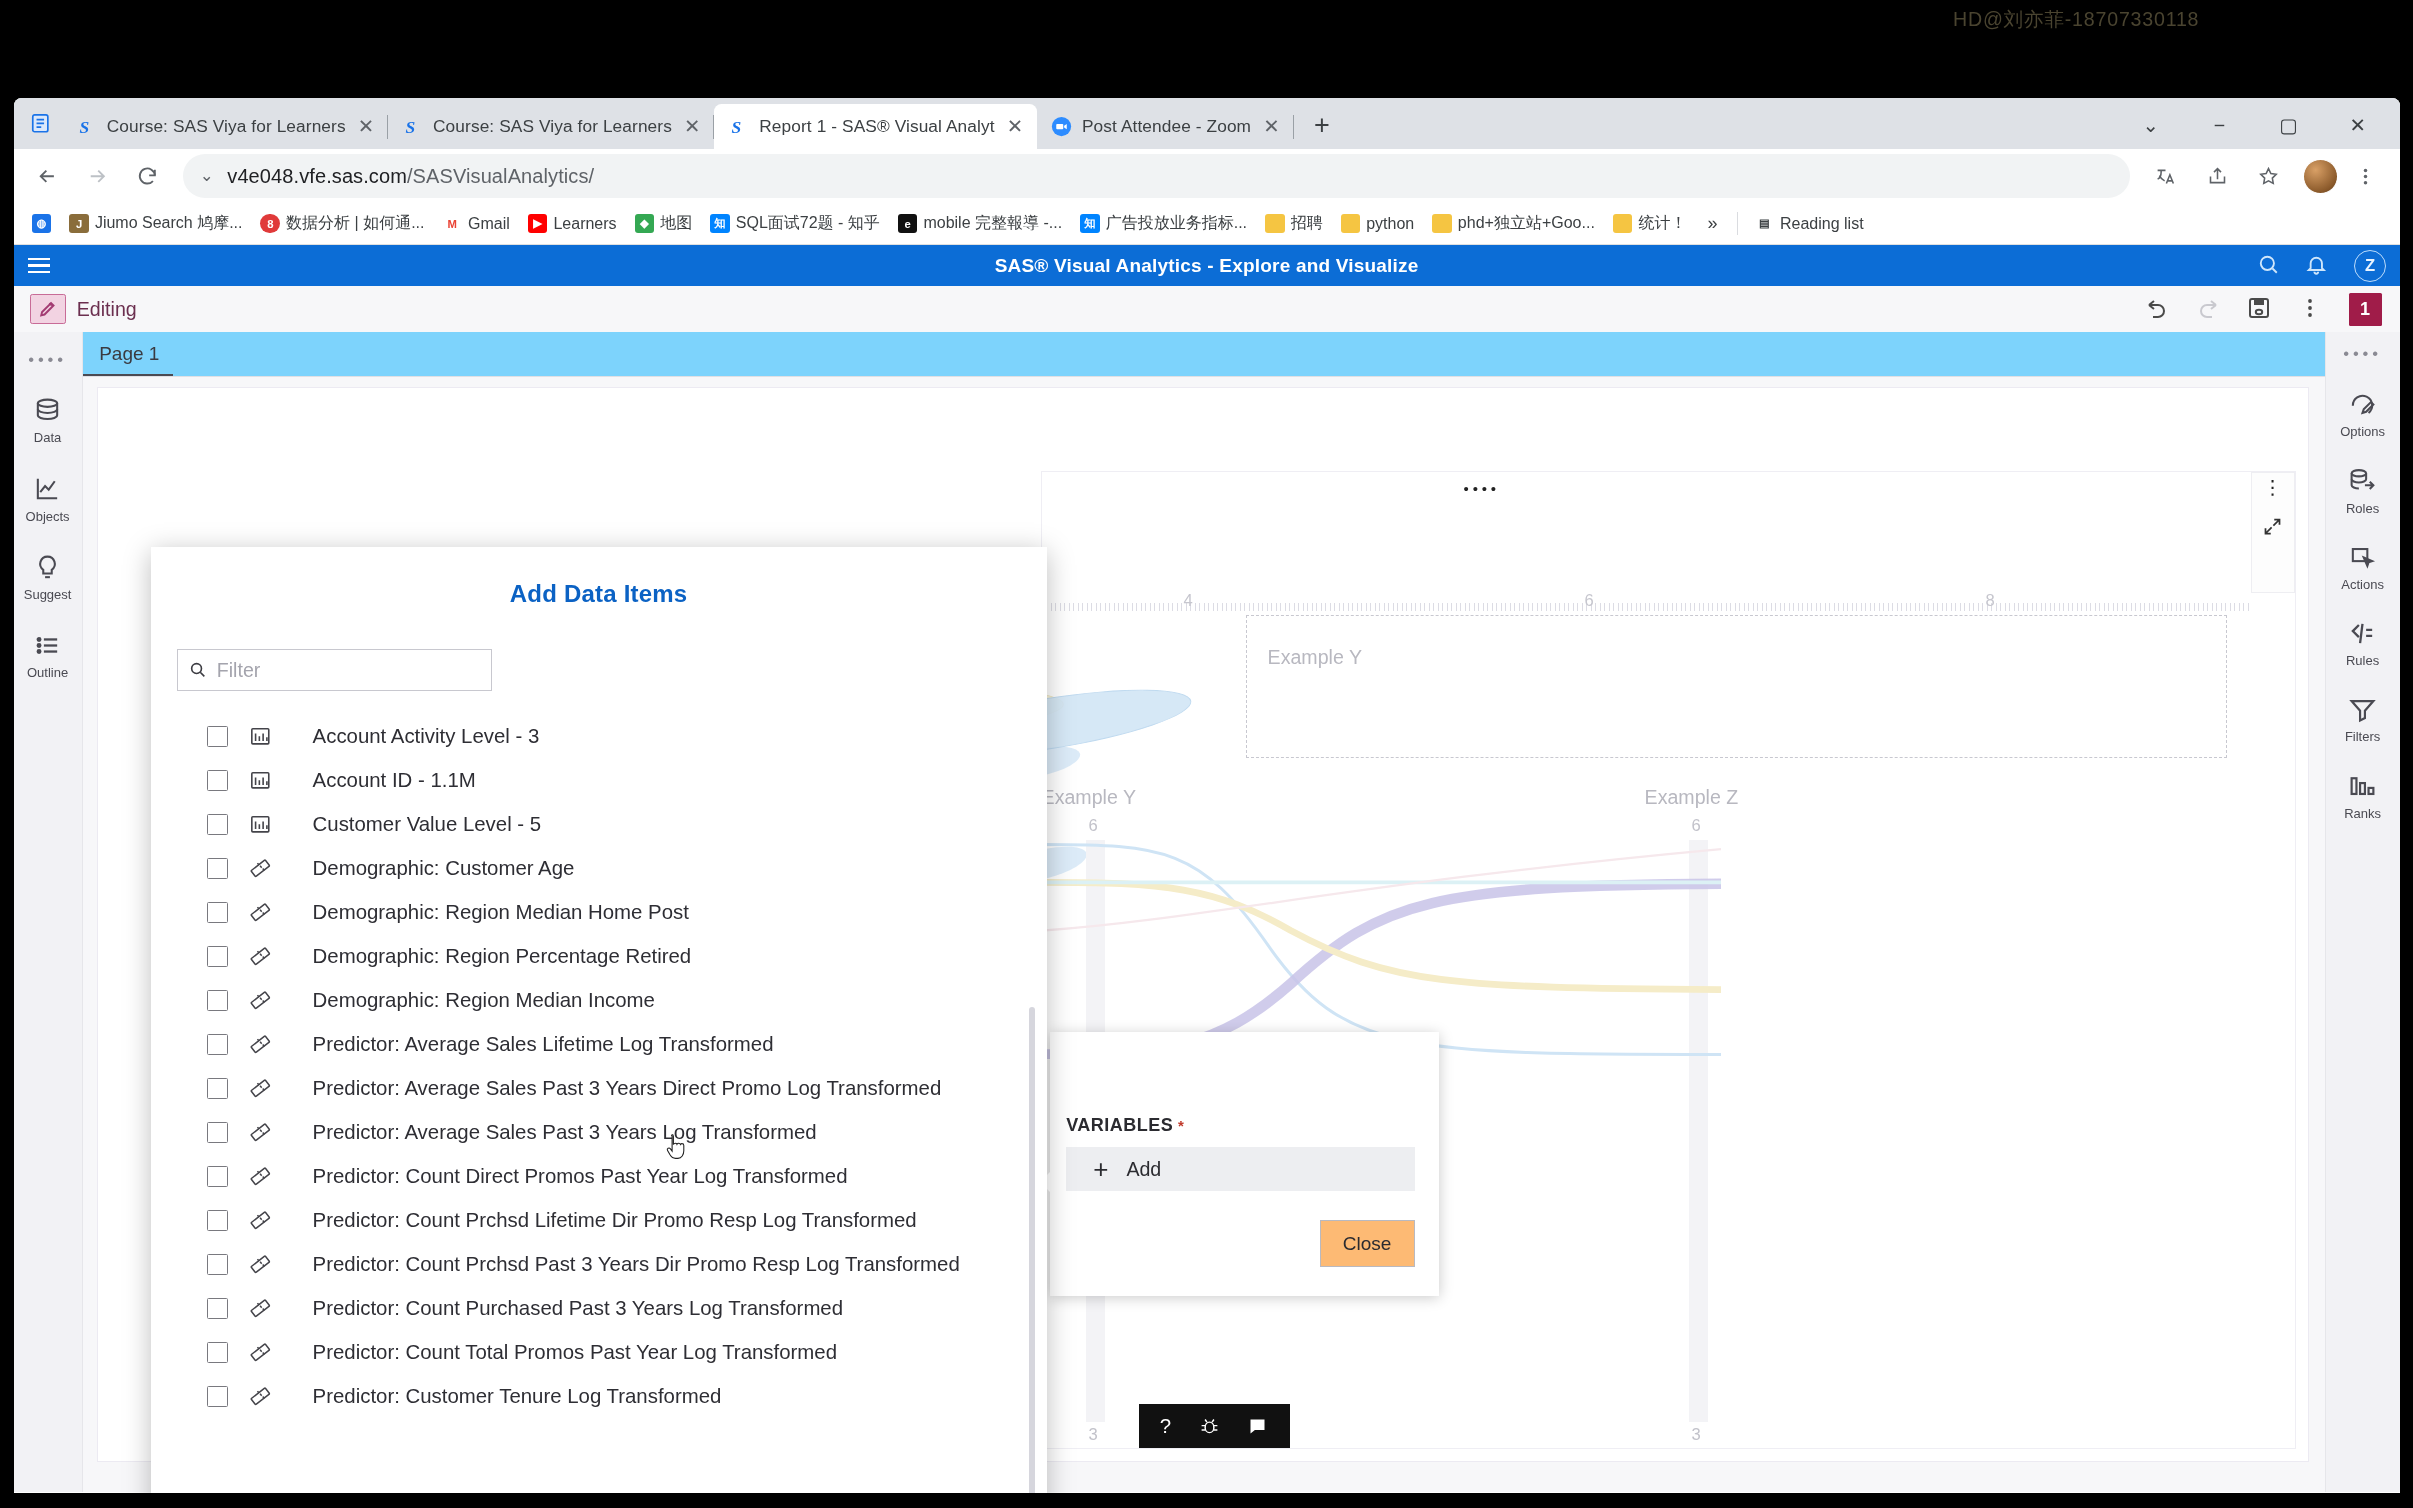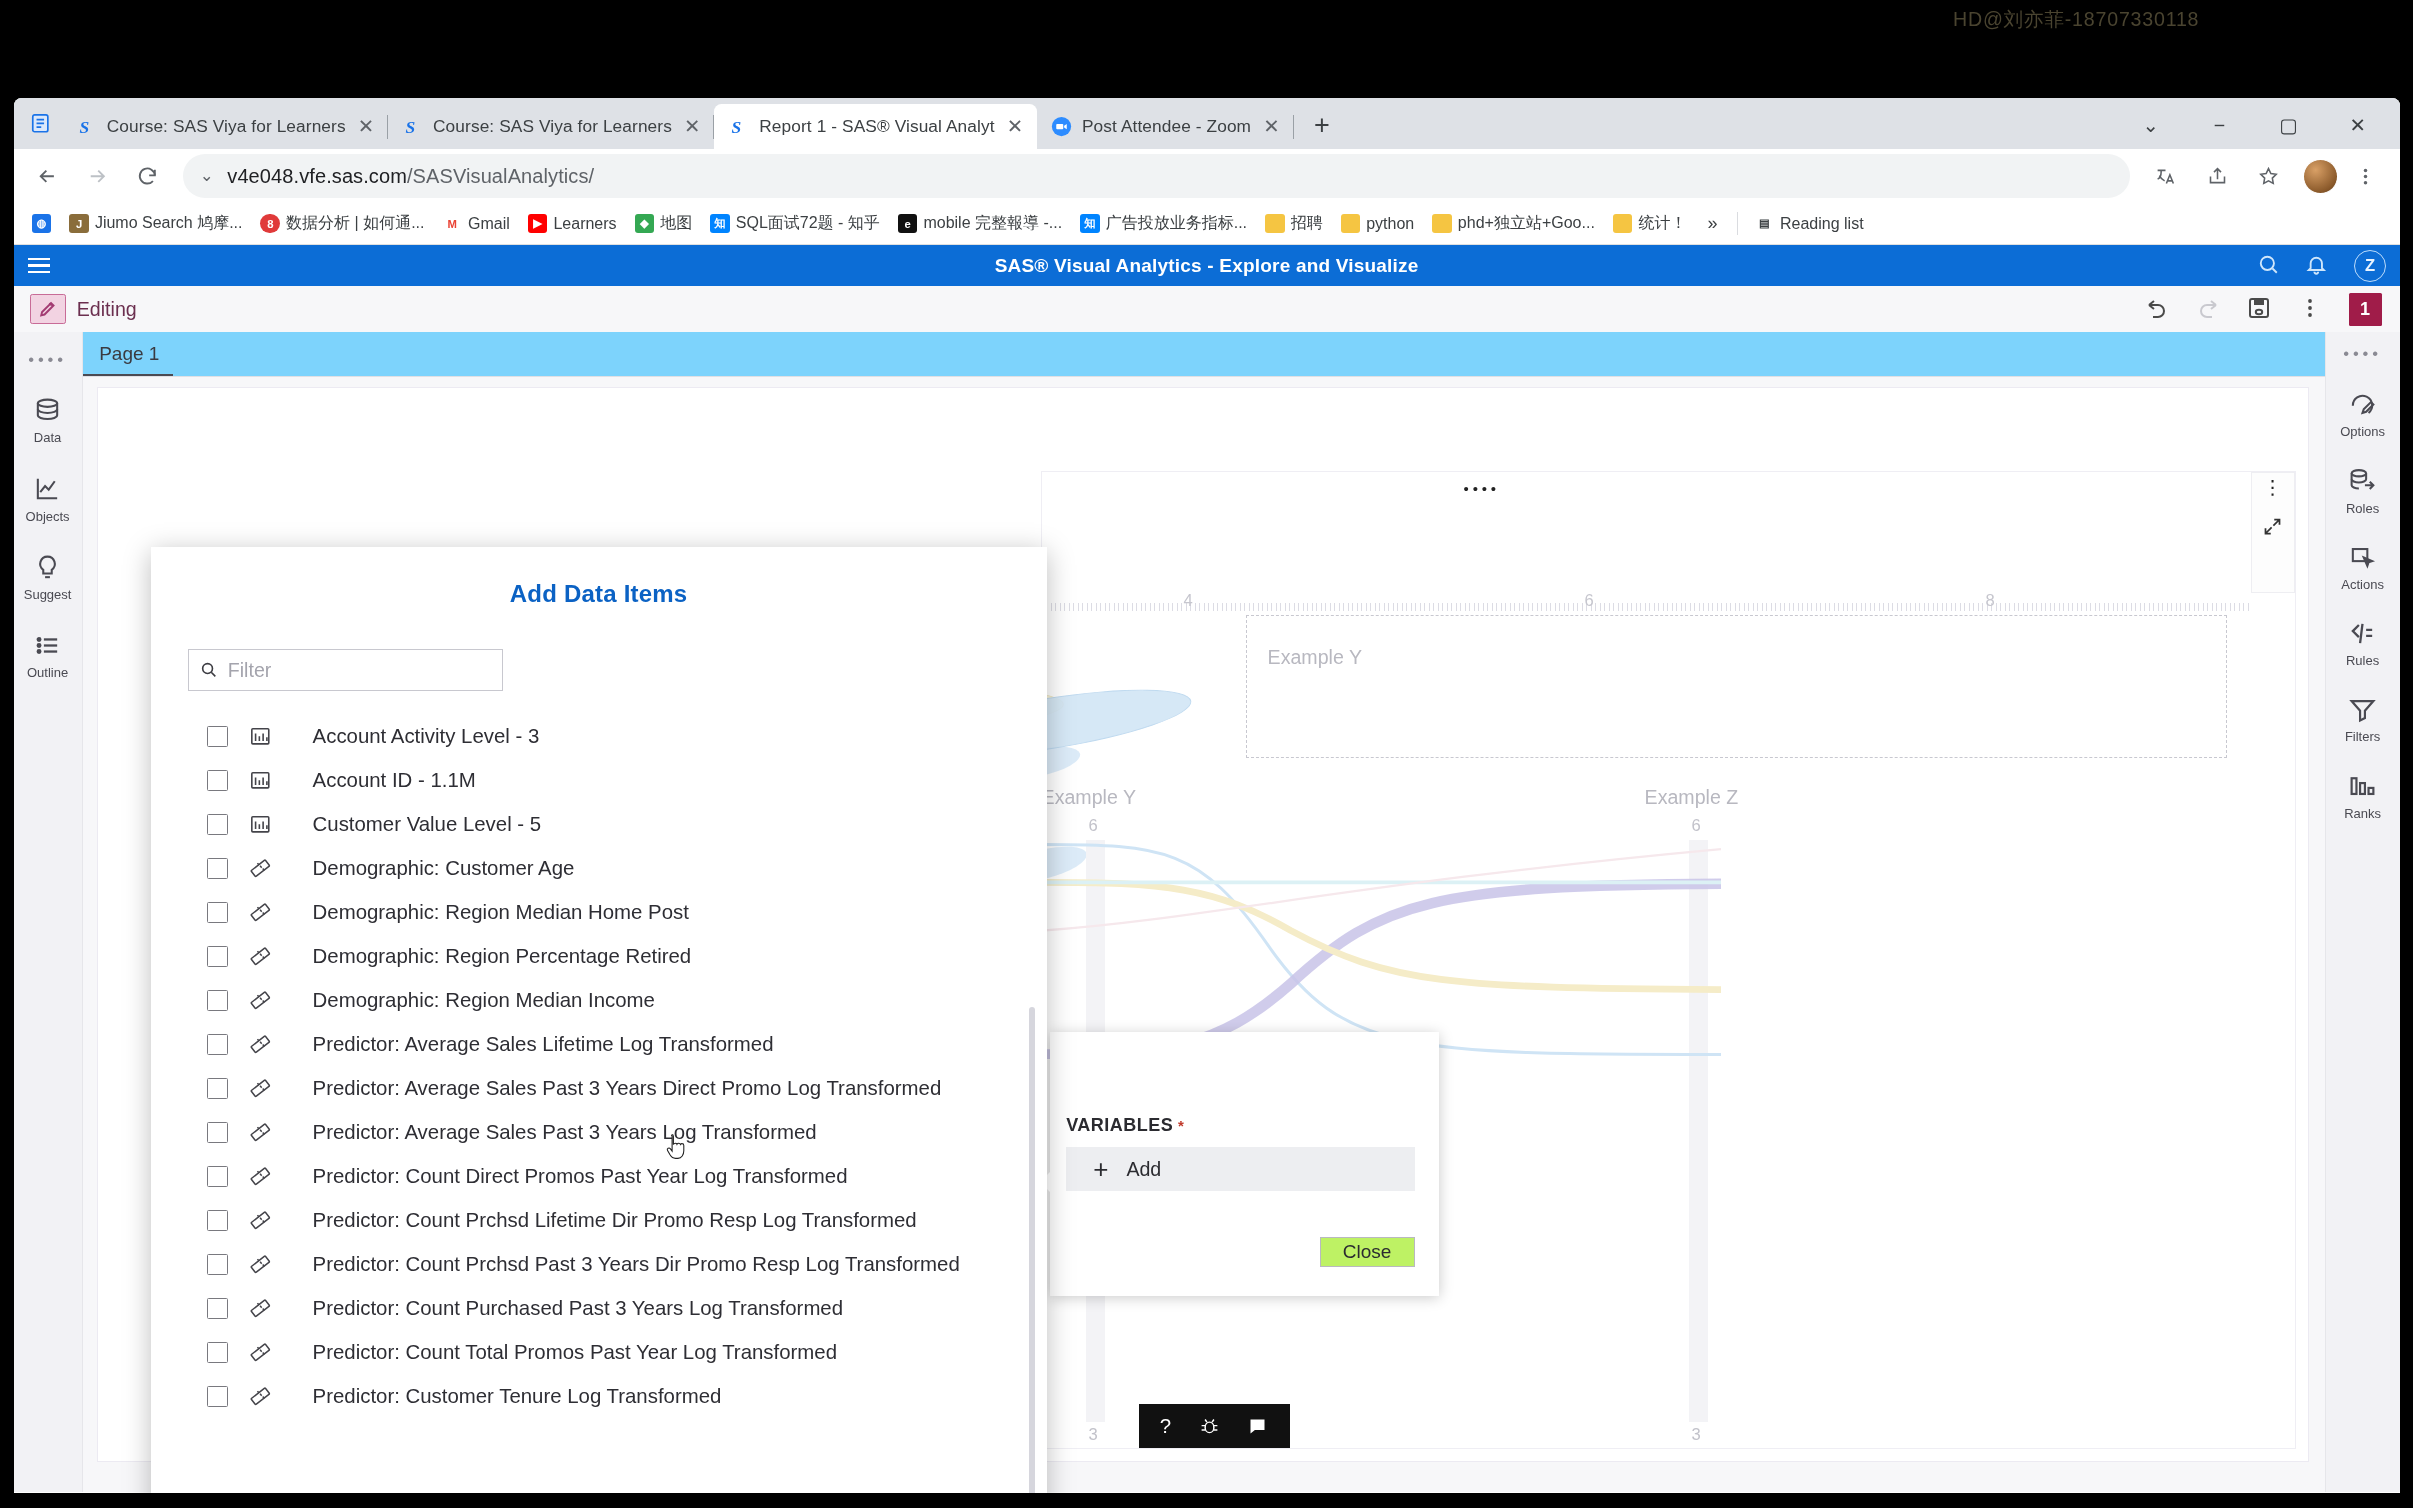--- a/index.html
+++ b/index.html
@@ -265,38 +265,38 @@
     font-size: 18px; font-weight: 700; color: #2b2b30; letter-spacing: 0.5px;
   }
   .var-title .req { color: #c0392b; font-size: 15px; margin-left: 4.5px; }
   .var-add {
     position: absolute; left: 16.6px; top: 115px; right: 24px; height: 44px;
     background: #edeef1; display: flex; align-items: center; gap: 18px; padding-left: 27px;
     font-size: 19.6px; color: #2b2b30;
   }
   .var-add .plus { font-size: 26px; line-height: 0.8; }
   .var-close {
-    position: absolute; right: 24px; bottom: 29px; width: 95px; height: 30px;
-    border: 0.8px solid #b9b9c0; background: #bef264; font-size: 19px; color: #2b2b30;
+    position: absolute; right: 24px; bottom: 29px; width: 95px; height: 47px;
+    border: 0.8px solid #b9b9c0; background: #fdba74; font-size: 19px; color: #2b2b30;
     display: flex; align-items: center; justify-content: center;
   }
 
   
   .modal {
     position: absolute; left: 137px; top: 302px; width: 896px; height: 1079px;
     background: #ffffff; box-shadow: 0 4.5px 26px rgba(0,0,0,.26);
   }
   .modal-title {
     text-align: center; font-size: 24px; color: #0b62c4; font-weight: 600;
     padding-top: 33px; letter-spacing: 0.2px;
   }
   .filterwrap { padding: 41px 0 0 26px; }
   .filterbox {
     width: 315px; height: 42px; border: 0.8px solid #c8c8cf; background:#fff;
-    display: flex; align-items: center; gap: 9px; padding: 0 10.6px; margin-left: 11px;
+    display: flex; align-items: center; gap: 9px; padding: 0 10.6px;
   }
   .filterbox svg { width: 19.6px; height: 19.6px; color: #3c3c42; flex: 0 0 19.6px; }
   .filterbox input {
     border: none; outline: none; font-size: 19.6px; color: #2b2b30; width: 100%;
     font-family: "Liberation Sans", sans-serif; background: transparent;
   }
   .filterbox input::placeholder { color: #a4a4ad; }
 
   .itemlist {
     position: absolute; left: 26px; right: 22.6px; top: 167px; bottom: 91px;

